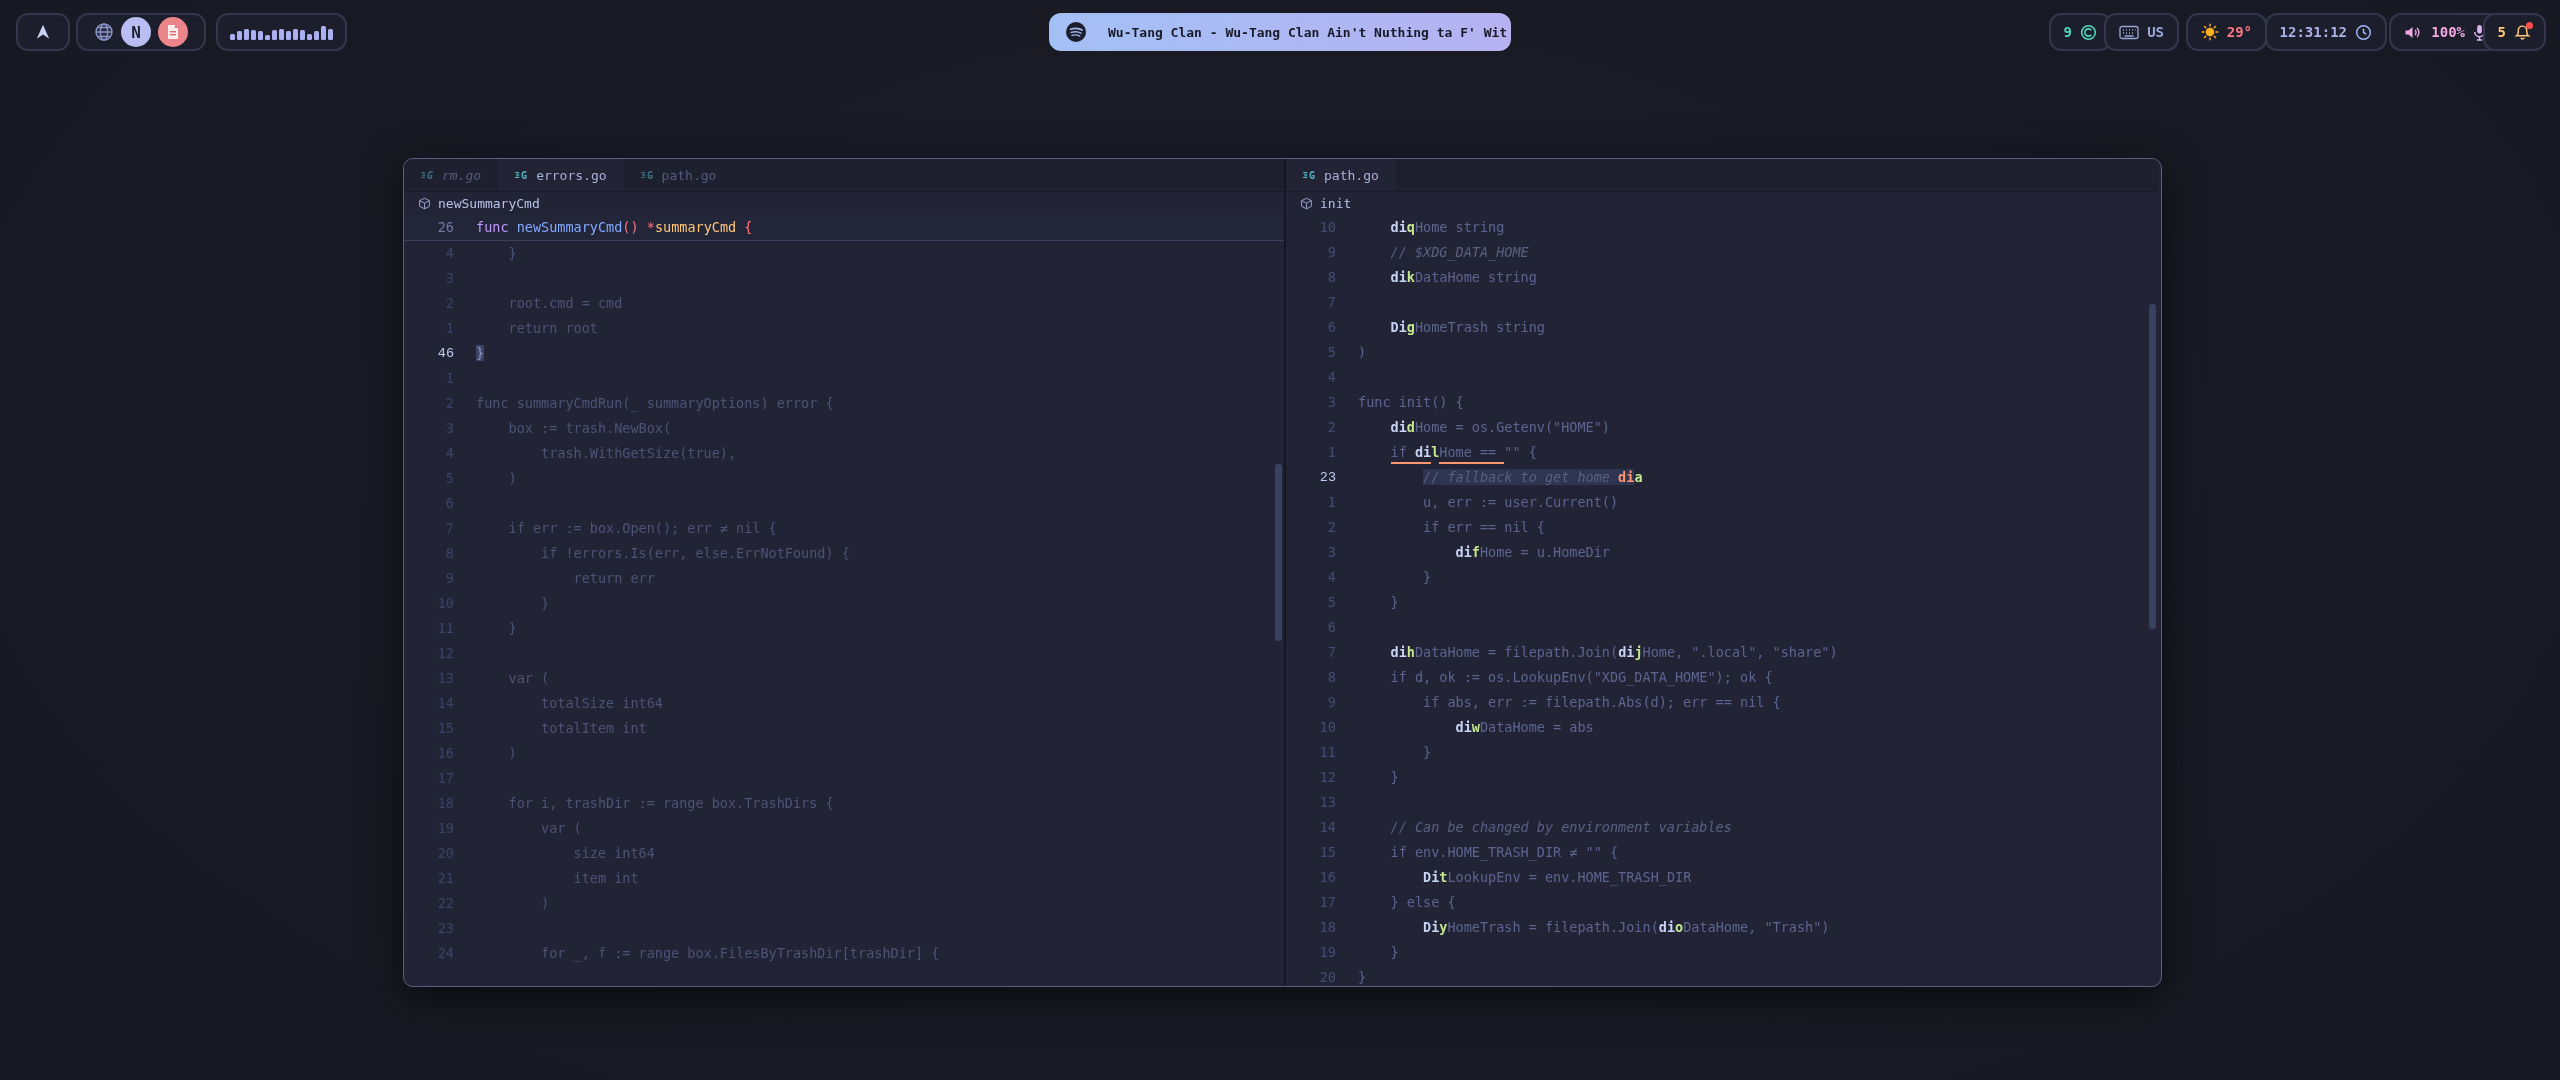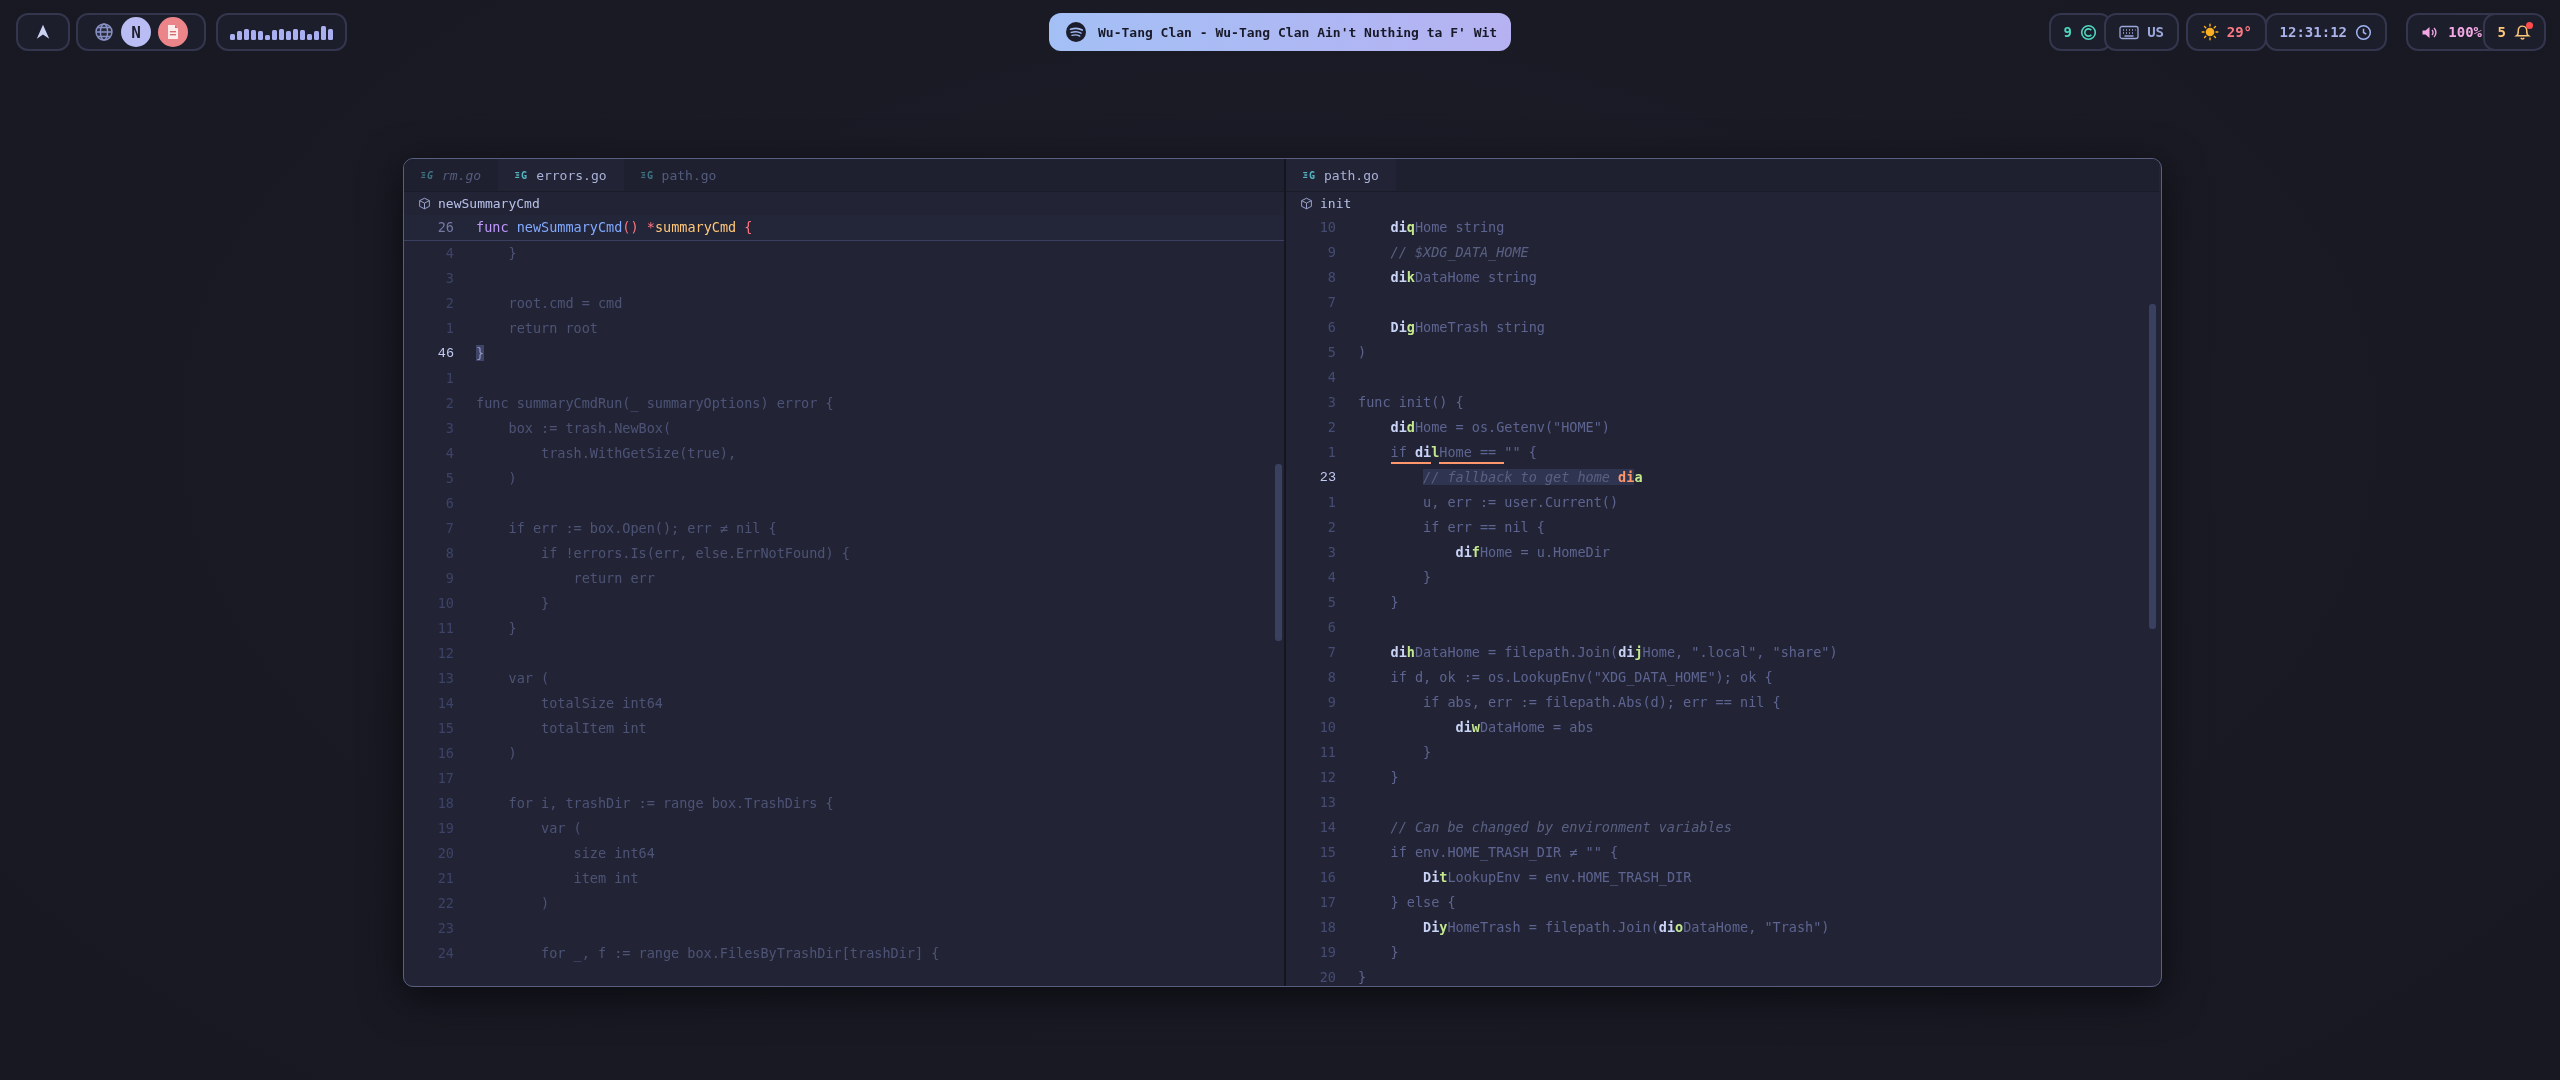--- a/index.html
+++ b/index.html
@@ -12,29 +12,29 @@
     border-radius:12px;background:#1d1e2b;display:flex;align-items:center;}
   .pill-launcher{left:16px;width:54px;justify-content:center;color:#ccd2f2;}
   .pill-apps{left:76px;width:130px;justify-content:center;gap:7px;}
   .badge{width:30px;height:30px;border-radius:50%;display:flex;align-items:center;justify-content:center;}
   .badge-nvim{background:#b9bdf3;color:#1e2030;font-weight:bold;font-size:16px;}
   .badge-doc{background:#ec8589;color:#fde9ea;}
   .globe{color:#8a93c8;display:flex;}
   .pill-viz{left:216px;width:131px;justify-content:center;}
   .viz{display:flex;align-items:flex-end;gap:2px;height:16px;}
   .viz i{display:block;width:5px;background:#a9aff0;border-radius:1.5px;}
-  .pill-music{left:50%;transform:translateX(-50%);width:462px;padding:0 16px;gap:11px;
+  .pill-music{left:50%;transform:translateX(-50%);width:462px;padding:0 16px;gap:21px;
     background:linear-gradient(90deg,#a3c0f5 0%,#b6b2f2 100%);border:none;color:#181a29;
     font-weight:bold;font-size:13px;white-space:nowrap;overflow:hidden;}
   .pill-stat{padding:0 13px;gap:8px;font-size:14px;font-weight:bold;white-space:nowrap;} 
   .pill-upd{right:448px;color:#4fd6be;}
   .pill-kb{right:381px;color:#9aa7d9;}
   .pill-weather{right:293px;color:#ff7a85;}
   .pill-clock{right:173px;color:#aab4ea;}
-  .pill-vol{right:42px;color:#f2a8e4;}
+  .pill-vol{right:59px;color:#f2a8e4;}
   .pill-bell{right:2px;color:#ffc777;margin-right:12px;}
   .sun{color:#ffb020;}
   .micc{color:#dfb2f2;display:flex;}
   .bellwrap{position:relative;display:flex;}
   .belldot{position:absolute;right:-2px;top:-2px;width:7px;height:7px;border-radius:50%;background:#ff4d4d;}
 
   
   .editor{position:absolute;left:403px;top:158px;width:1757px;height:827px;background:#222436;
     border:1px solid #5a5f82;border-radius:10px;overflow:hidden;box-shadow:0 10px 40px rgba(0,0,0,.55);
     display:flex;}

